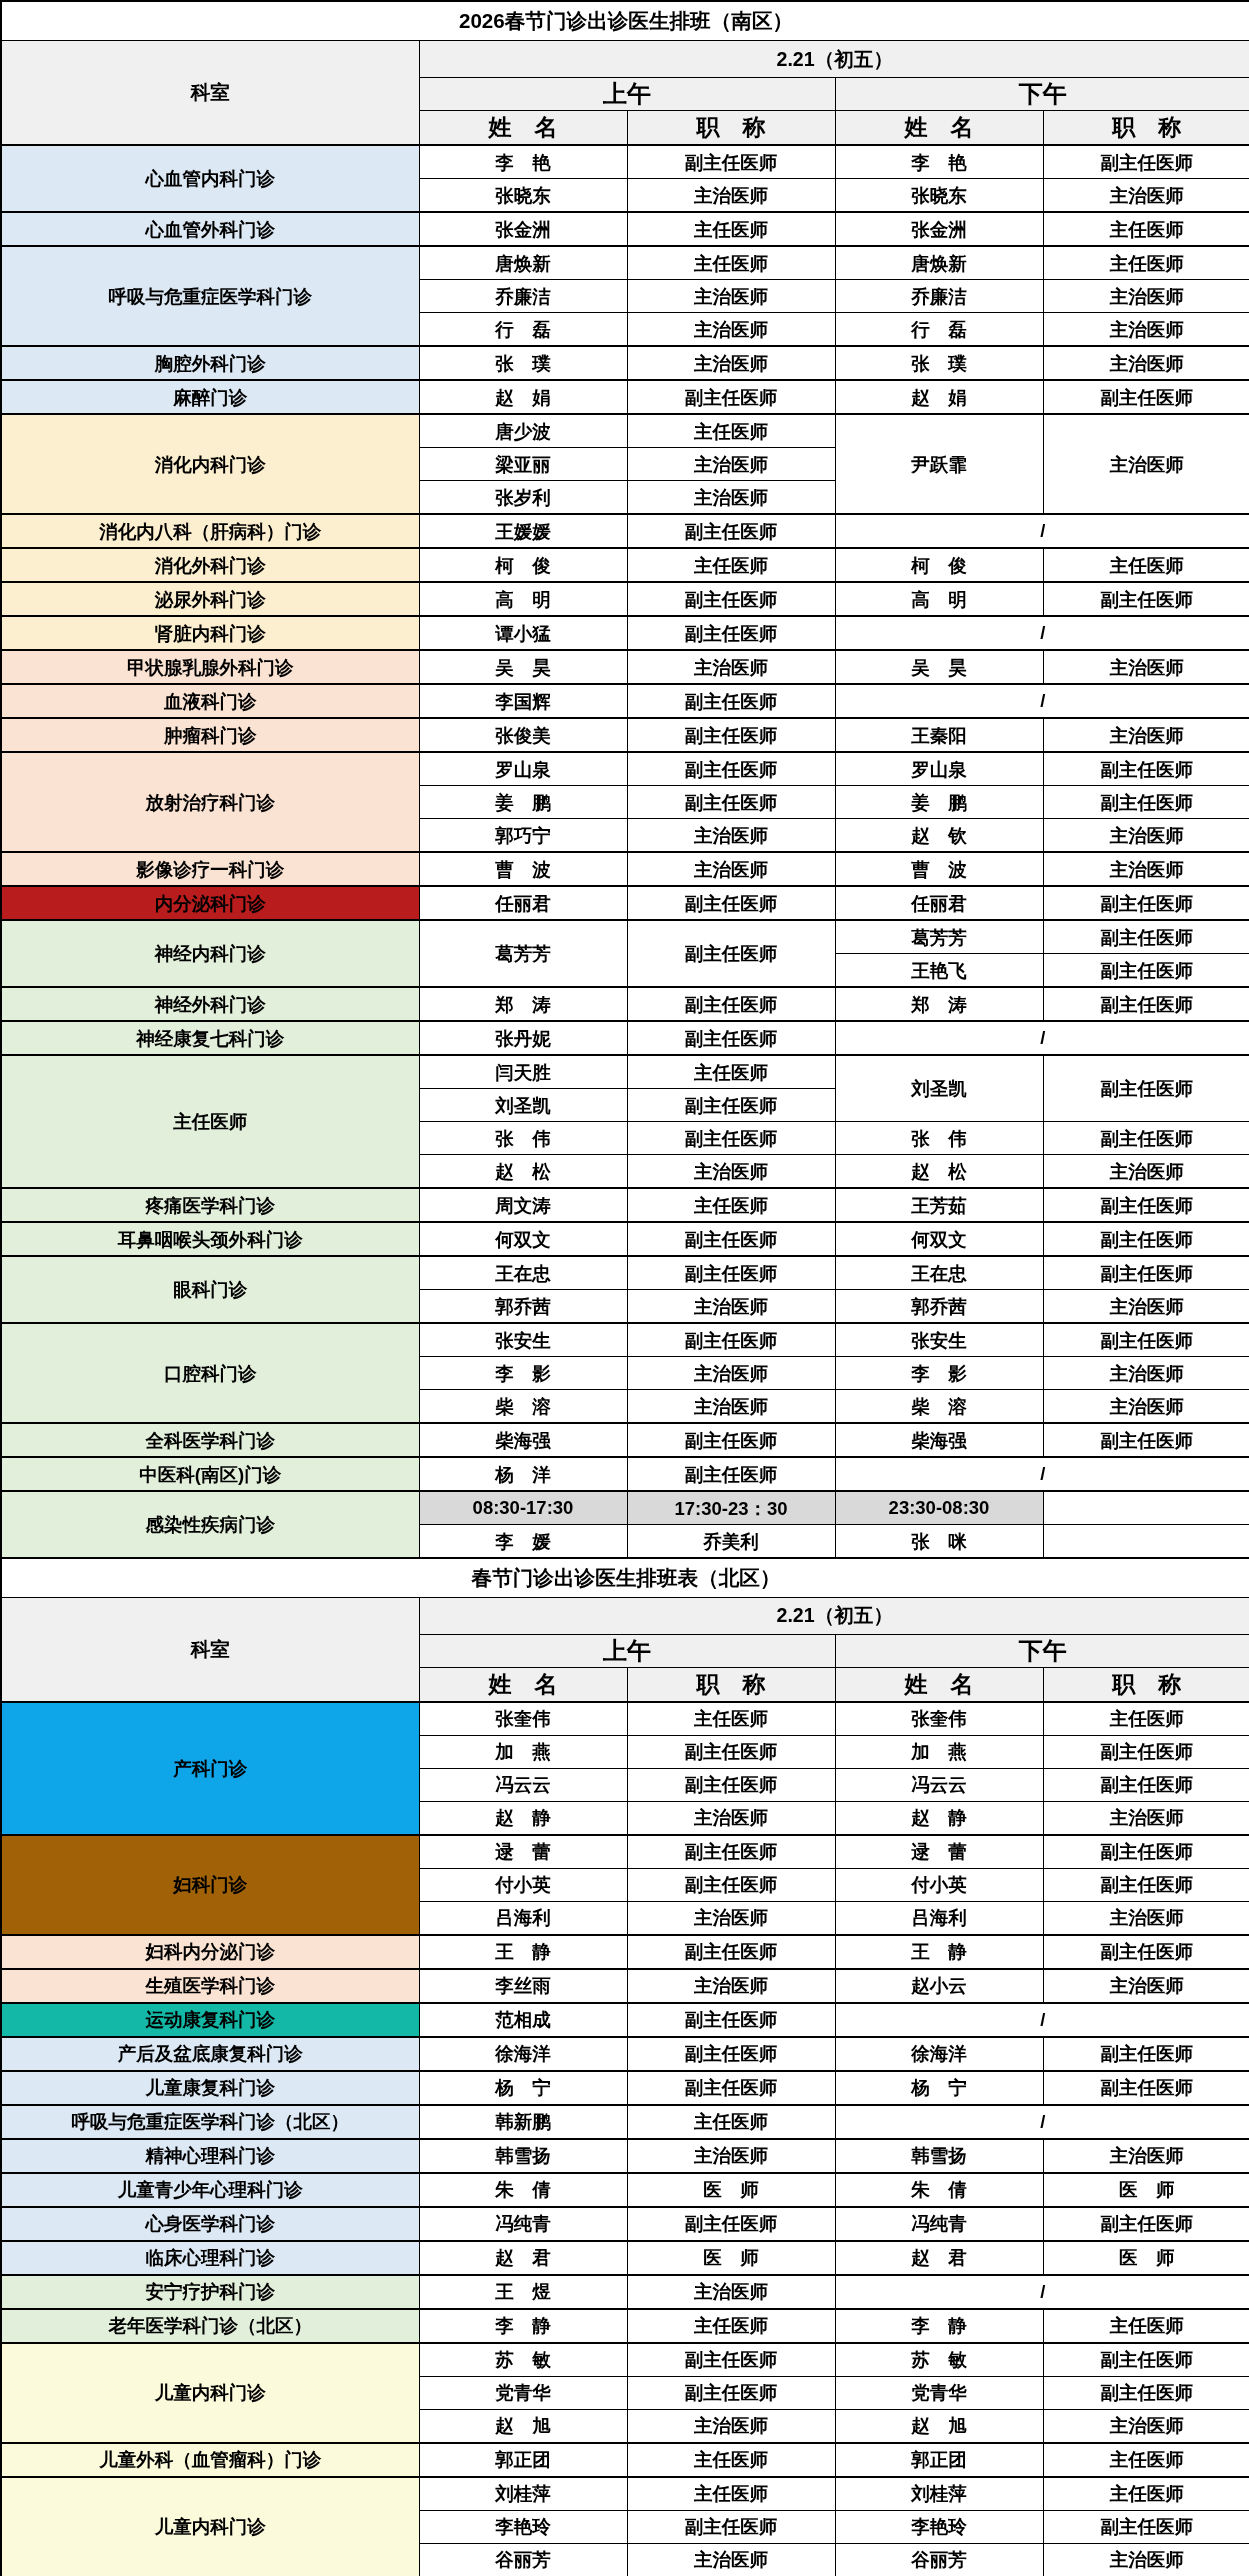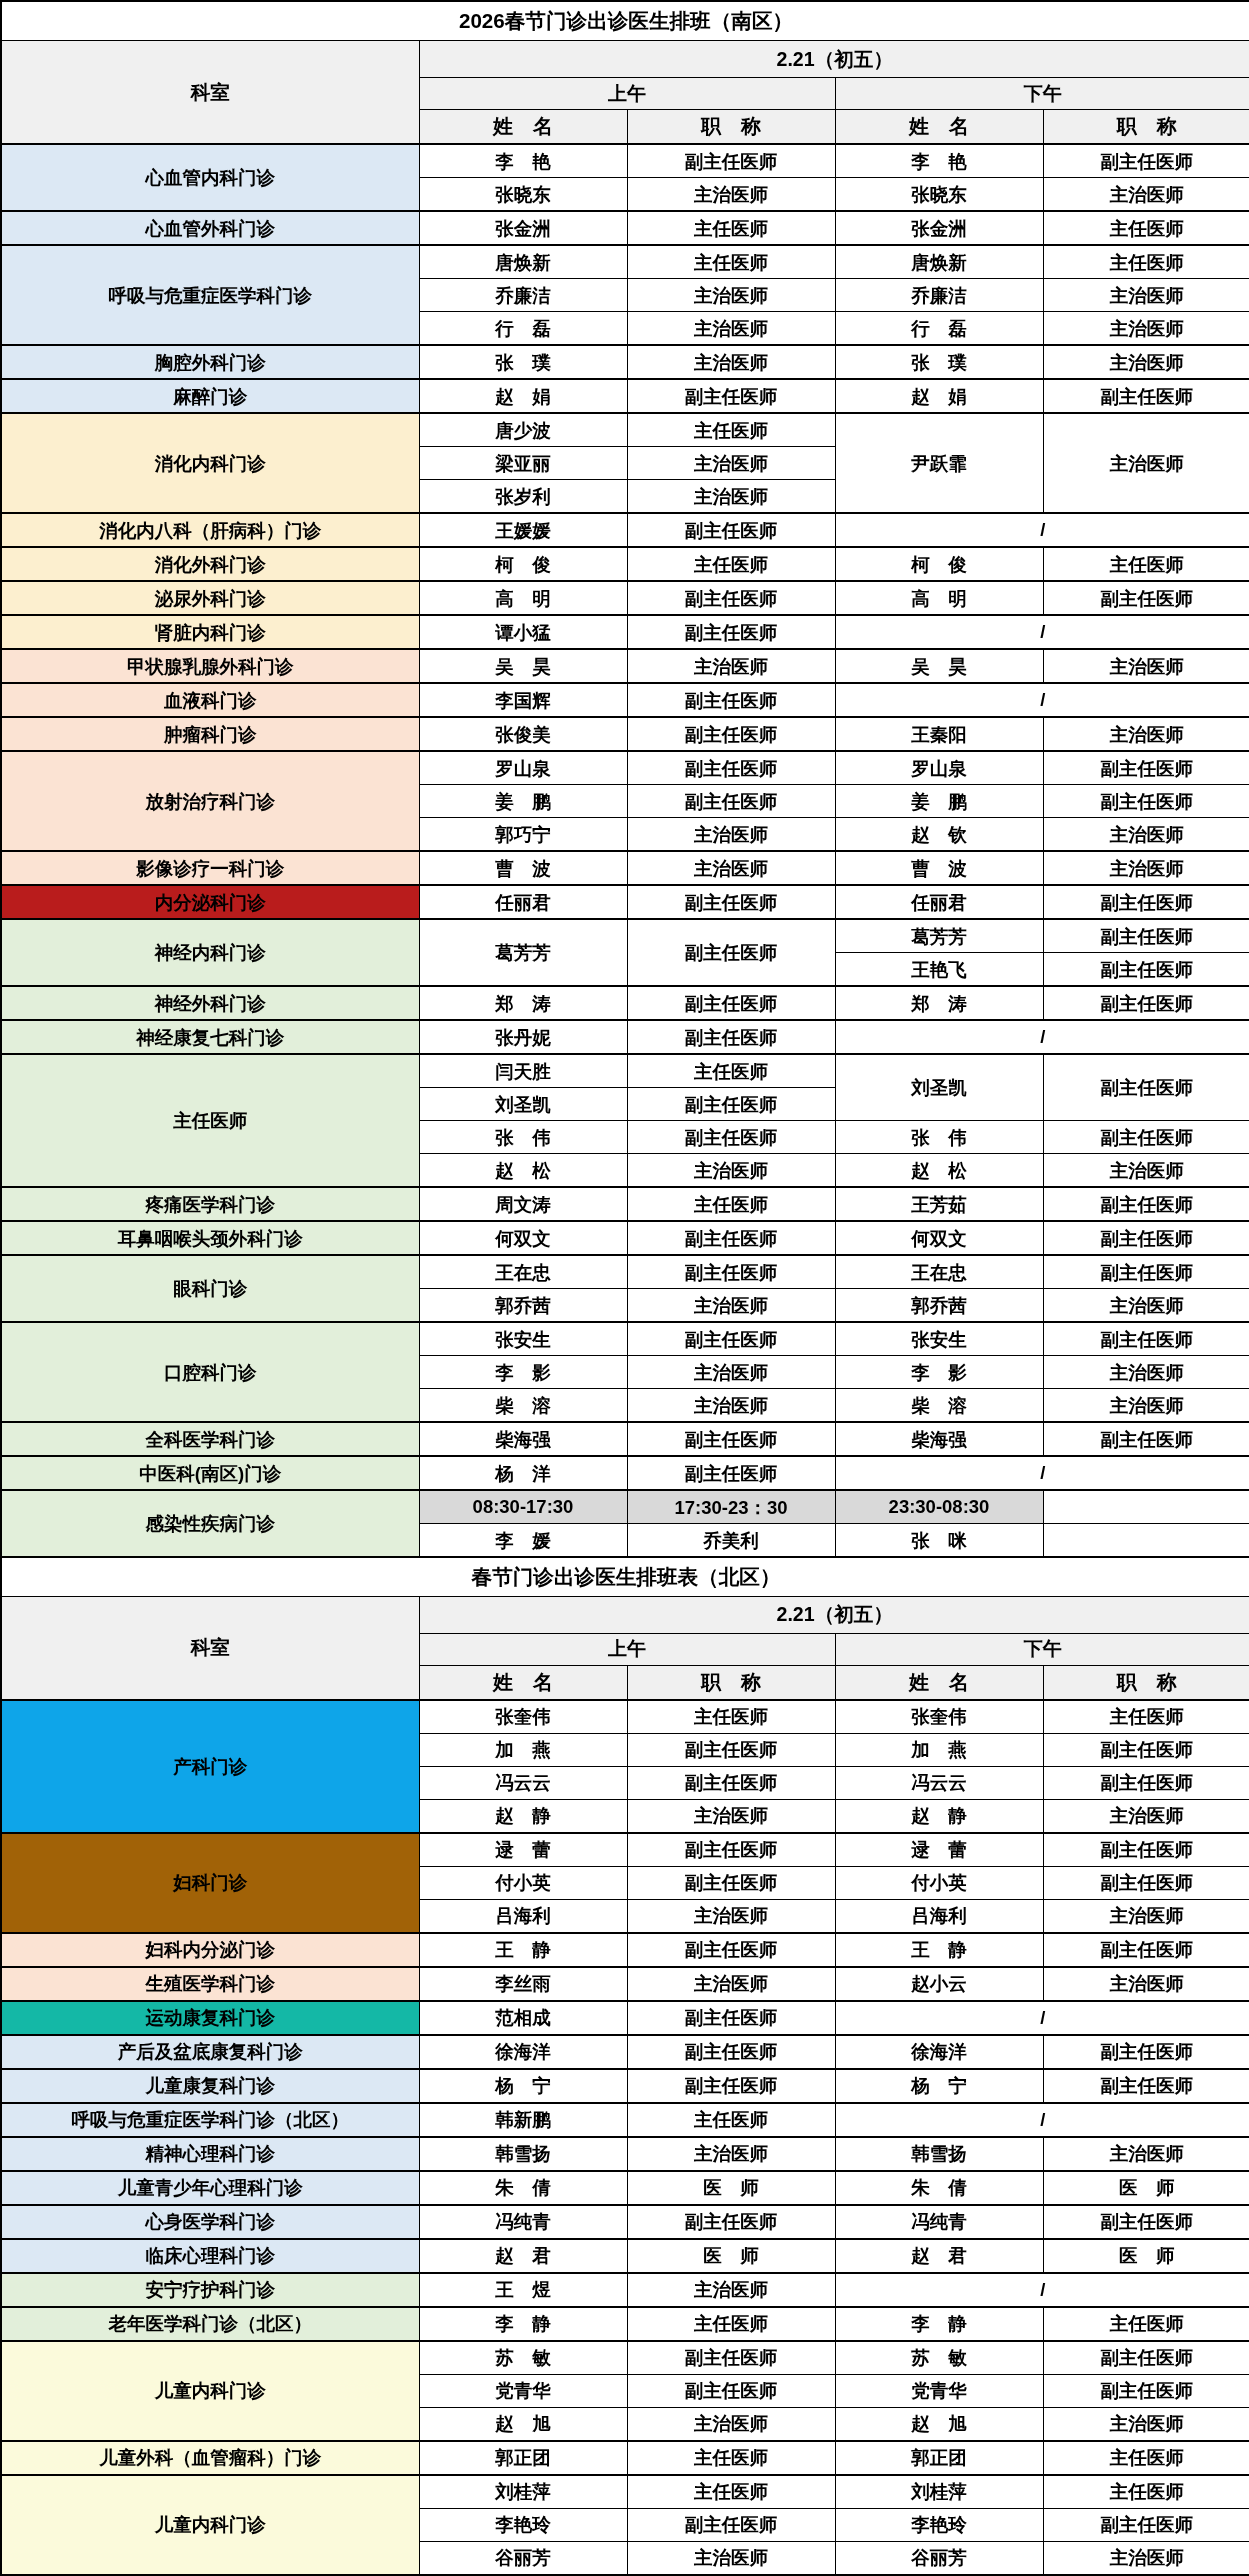--- a/index.html
+++ b/index.html
@@ -14,22 +14,22 @@
   }
   table.second{margin-top:-2.1px;}
   td{
     border:1px solid #000;
     text-align:center;vertical-align:middle;
     overflow:hidden;white-space:nowrap;
     padding:0;
   }
   tr.title-row td{height:38px;font-size:20.6px;background:#fff;border-bottom-width:1.5px;}
   tr.date-row td{height:36px;font-size:19.6px;}
-  tr.ampm-row td{height:31px;font-size:19px;}
-  tr.nh-row td{height:33px;font-size:20px;}
+  tr.ampm-row td{height:31px;font-size:24px;}
+  tr.nh-row td{height:33px;font-size:23px;}
   td.hd{background:var(--hd,#F0F0F0);}
   tr.grp td{border-top-width:2.1px;}
   tr.grp td, tr.sub td{height:32px;font-size:18.5px;}
   td.dept{font-size:18.5px;}
   td.time{background:var(--tg,#D9D9D9);}
   td.slash{font-size:19.6px;}
 </style>
 </head>
 <body>
 

